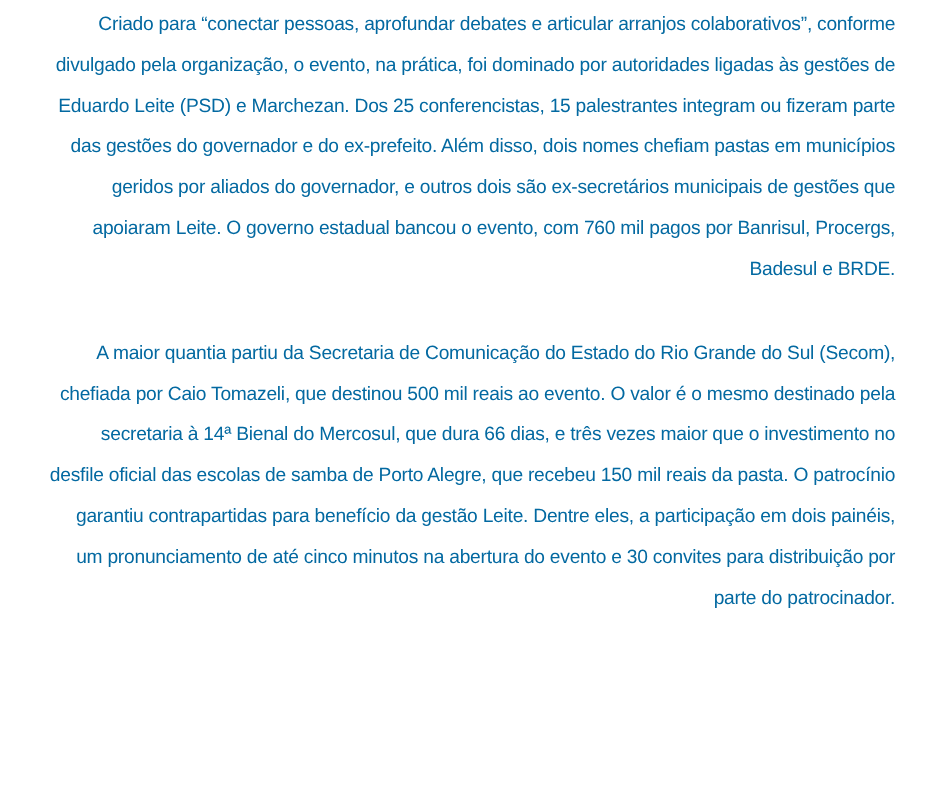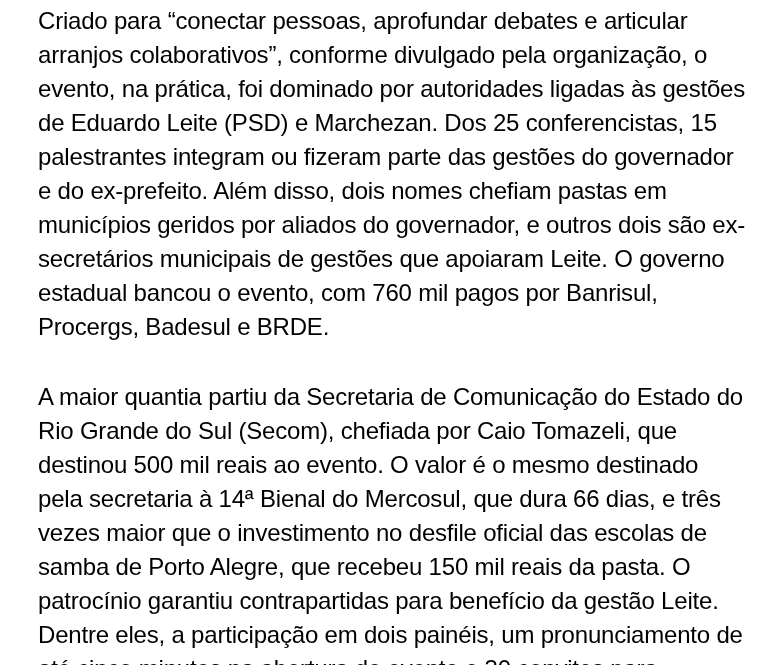--- a/index.html
+++ b/index.html
@@ -12,27 +12,27 @@
     background: #ffffff;
     overflow: hidden;
   }
   .article-body {
     box-sizing: border-box;
     width: 784px;
     padding: 4px 38px 0 38px;
   }
   .article-paragraph {
     font-family: "Liberation Sans", "DejaVu Sans", sans-serif;
-    font-size: 24px;
+    font-size: 16px;
     line-height: 34px;
     letter-spacing: -0.2px;
-    color: #000000;
+    color: #0369a1;
     margin: 0 0 36px 0;
     max-width: 708px;
-    text-align: left;
+    text-align: right;
     font-weight: 400;
     -webkit-font-smoothing: antialiased;
   }
 </style>
 </head>
 <body>
 
 <div class="article-body">
   <p class="article-paragraph">Criado para “conectar pessoas, aprofundar debates e articular arranjos colaborativos”, conforme divulgado pela organização, o evento, na prática, foi dominado por autoridades ligadas às gestões de Eduardo Leite (PSD) e Marchezan. Dos 25 conferencistas, 15 palestrantes integram ou fizeram parte das gestões do governador e do ex-prefeito. Além disso, dois nomes chefiam pastas em municípios geridos por aliados do governador, e outros dois são ex-secretários municipais de gestões que apoiaram Leite. O governo estadual bancou o evento, com 760 mil pagos por Banrisul, Procergs, Badesul e BRDE.</p>
   <p class="article-paragraph">A maior quantia partiu da Secretaria de Comunicação do Estado do Rio Grande do Sul (Secom), chefiada por Caio Tomazeli, que destinou 500 mil reais ao evento. O valor é o mesmo destinado pela secretaria à 14ª Bienal do Mercosul, que dura 66 dias, e três vezes maior que o investimento no desfile oficial das escolas de samba de Porto Alegre, que recebeu 150 mil reais da pasta. O patrocínio garantiu contrapartidas para benefício da gestão Leite. Dentre eles, a participação em dois painéis, um pronunciamento de até cinco minutos na abertura do evento e 30 convites para distribuição por parte do patrocinador.</p>

